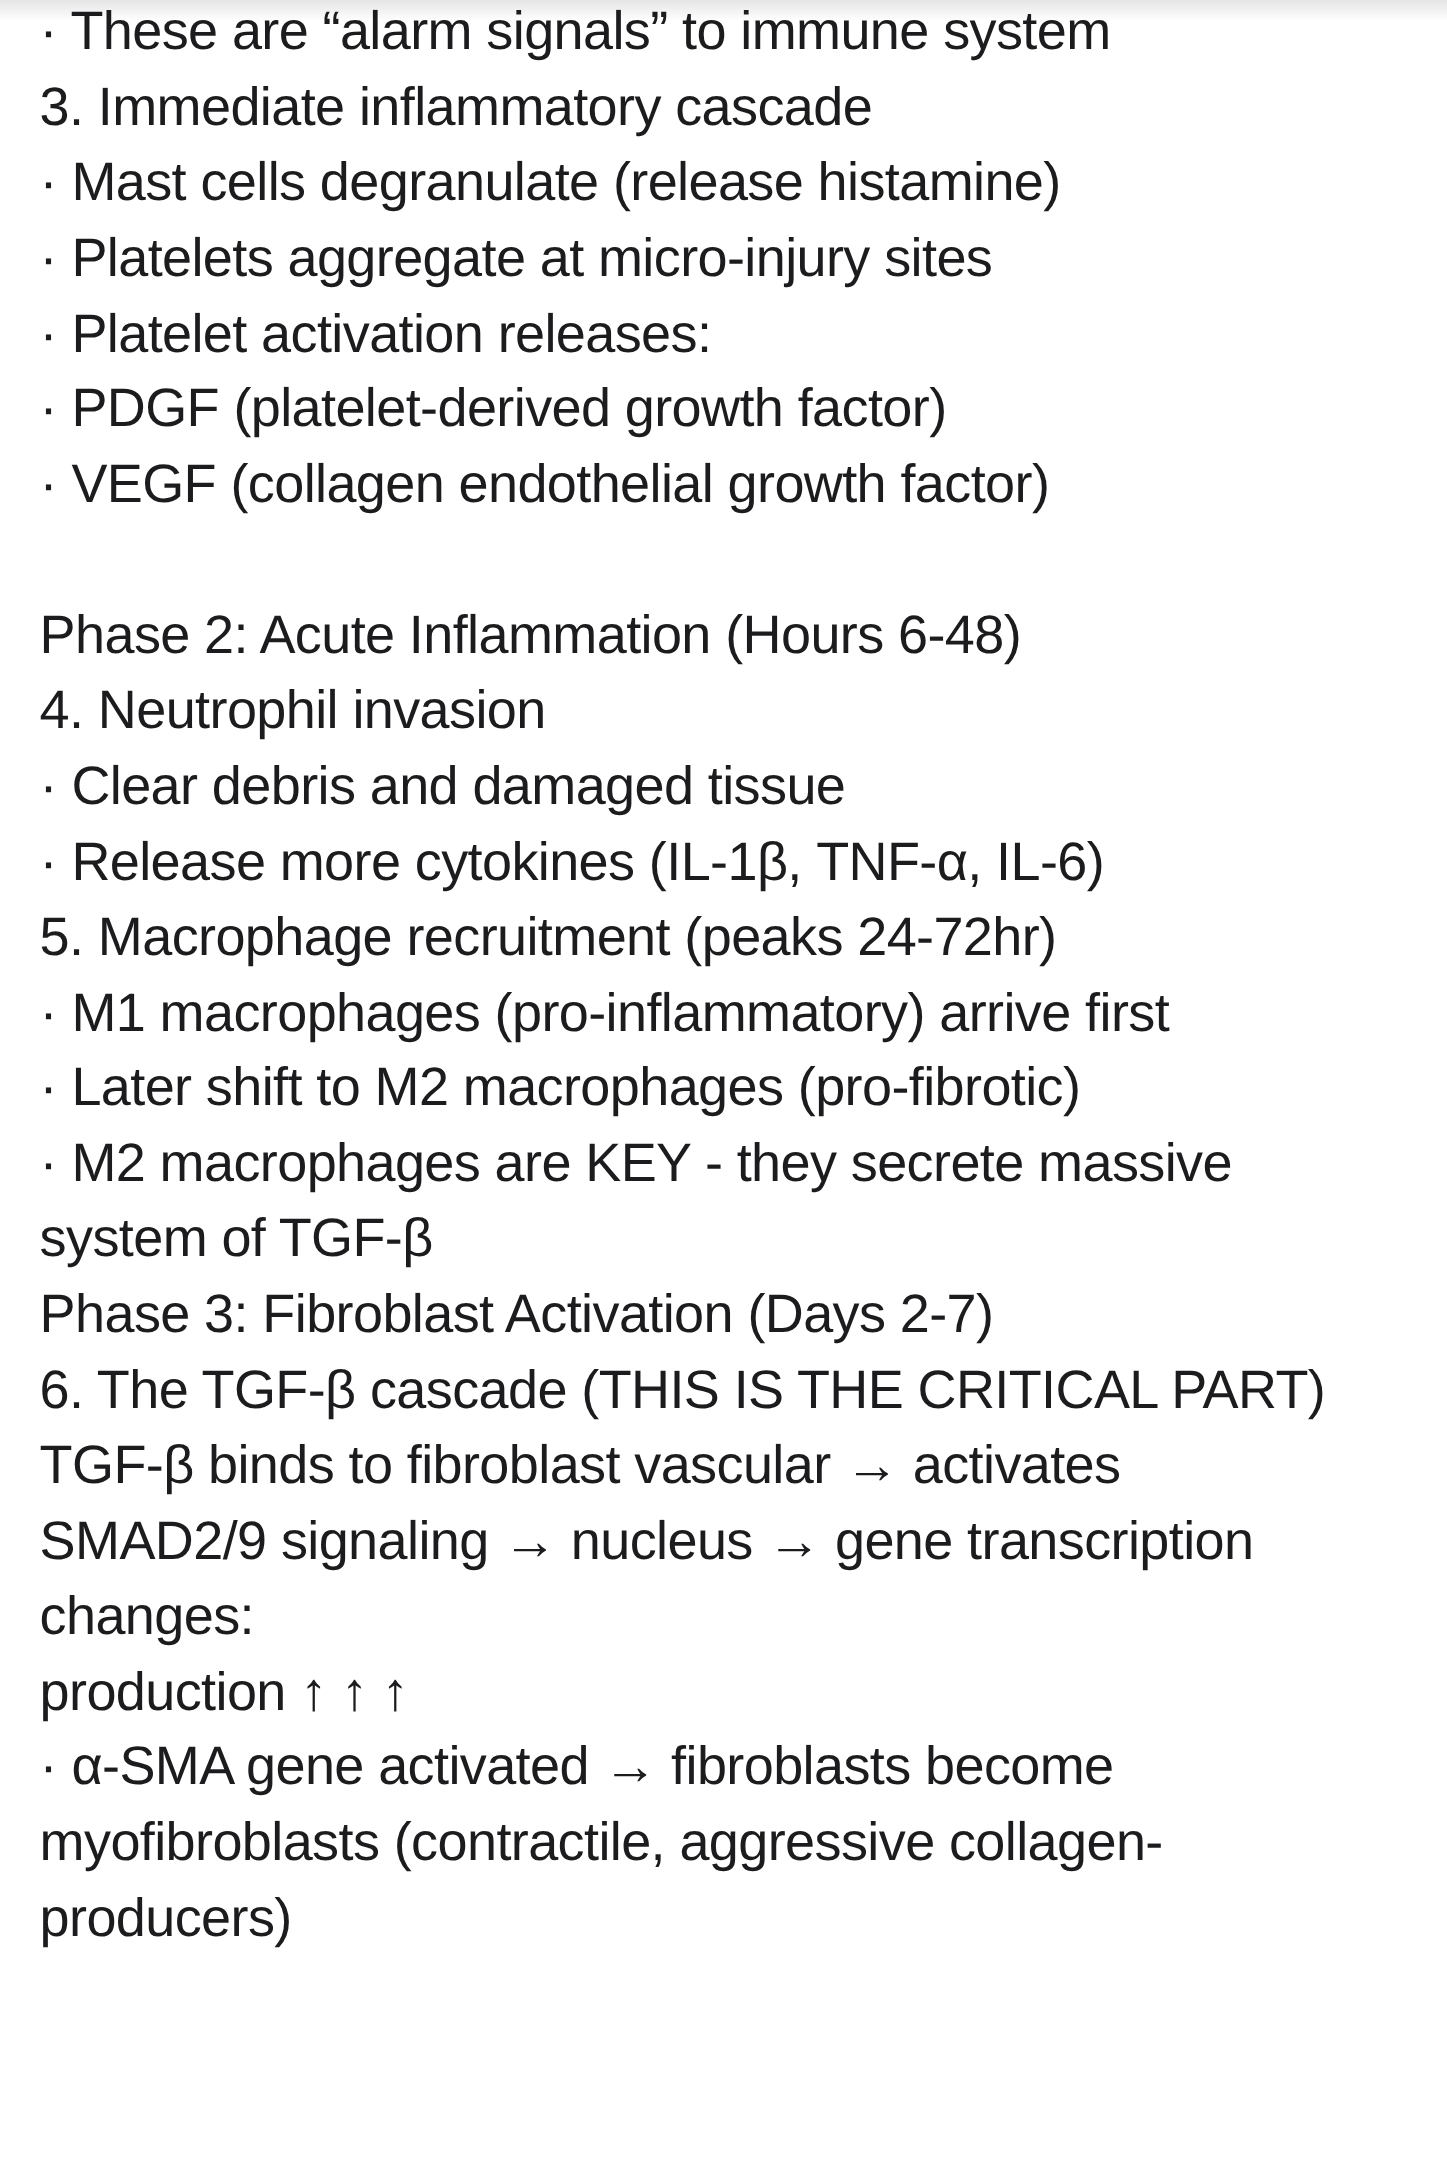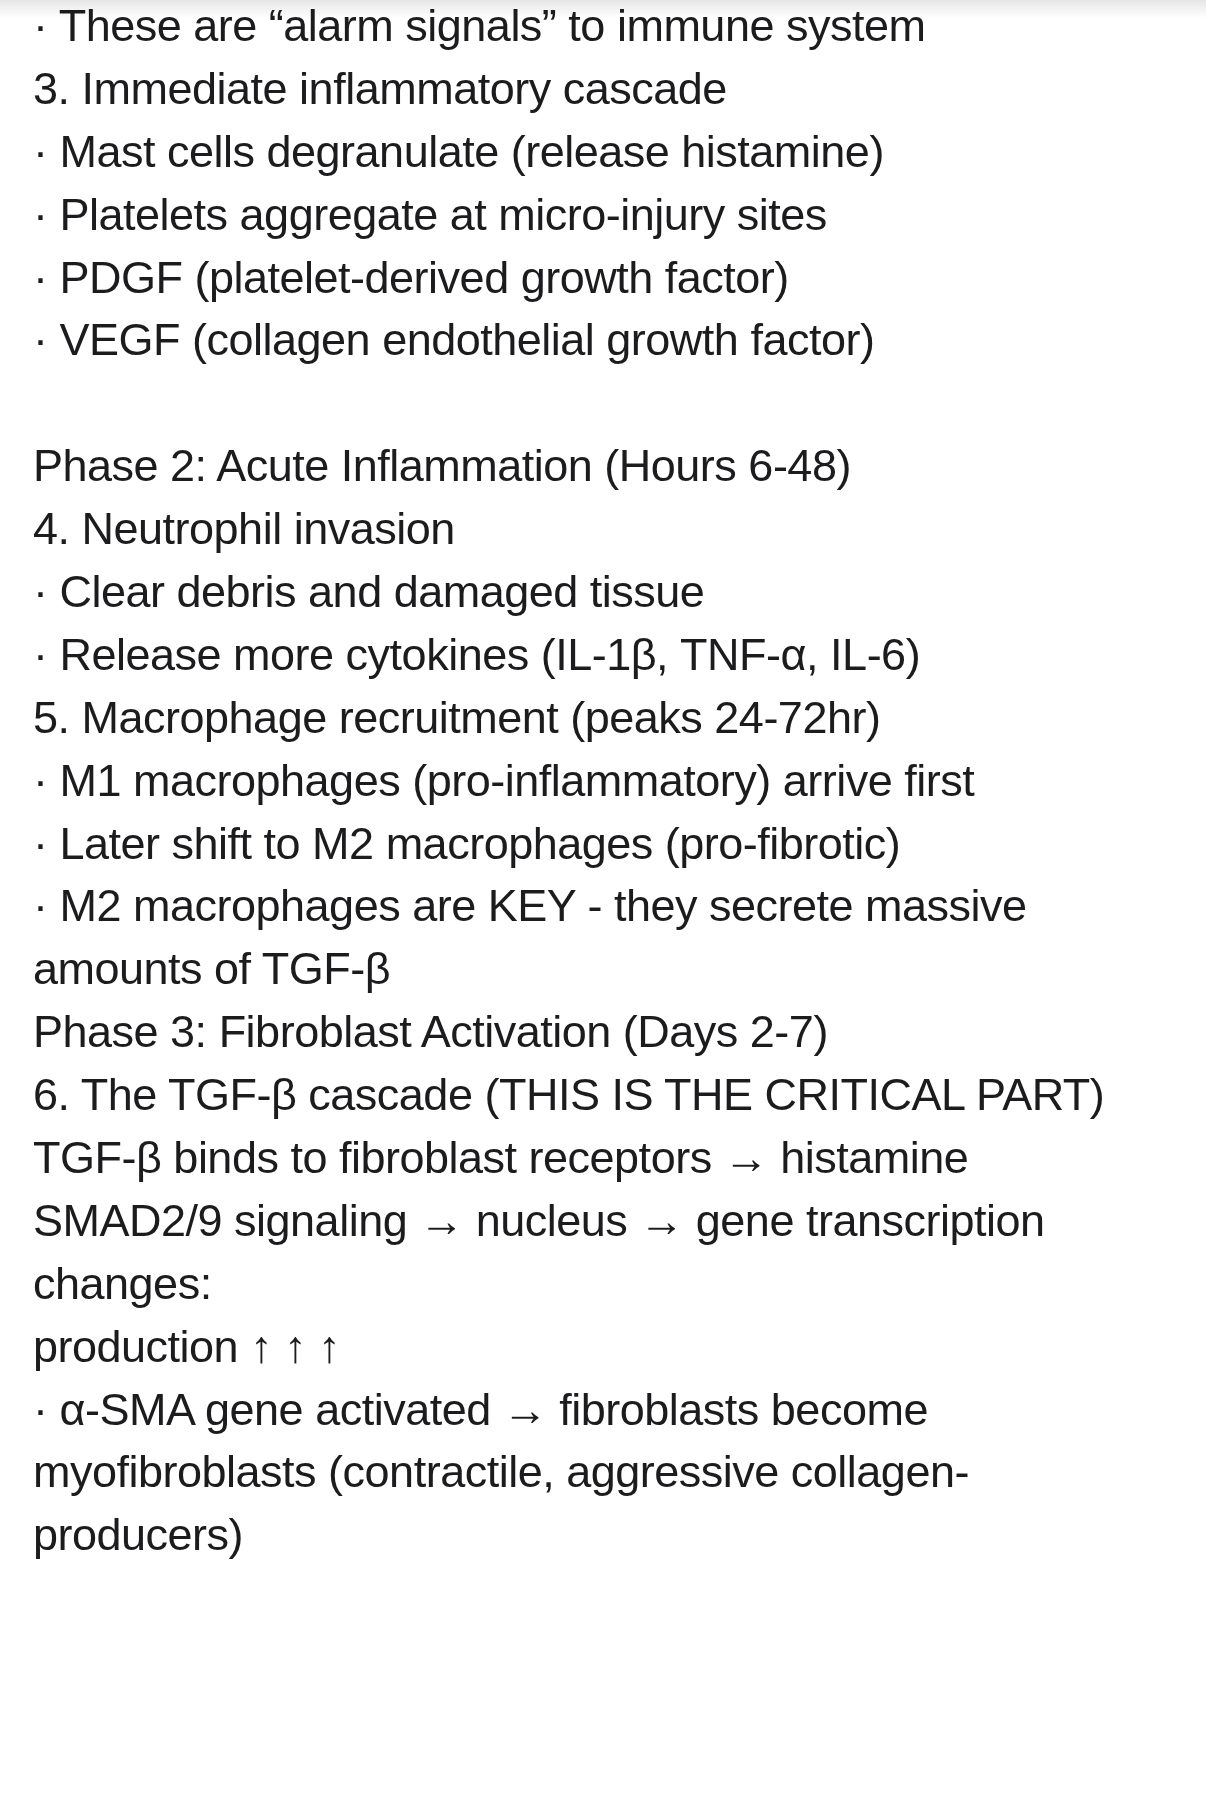--- a/index.html
+++ b/index.html
@@ -41,34 +41,35 @@
 </head>
 <body>
 
 <div class="top-fade"></div>
 
 <main class="note-body" id="note-body" style="color: rgb(28, 28, 30);">
     <div class="note-line">· These are “alarm signals” to immune system</div>
     <div class="note-line">3. Immediate inflammatory cascade</div>
     <div class="note-line">· Mast cells degranulate (release histamine)</div>
     <div class="note-line">· Platelets aggregate at micro-injury sites</div>
+    <div class="note-line">· Platelet activation releases:</div>
     <div class="note-line">· PDGF (platelet-derived growth factor)</div>
     <div class="note-line">· VEGF (collagen endothelial growth factor)</div>
     <div class="note-line"></div>
     <div class="note-line">Phase 2: Acute Inflammation (Hours 6-48)</div>
     <div class="note-line">4. Neutrophil invasion</div>
     <div class="note-line">· Clear debris and damaged tissue</div>
     <div class="note-line">· Release more cytokines (IL-1β, TNF-α, IL-6)</div>
     <div class="note-line">5. Macrophage recruitment (peaks 24-72hr)</div>
     <div class="note-line">· M1 macrophages (pro-inflammatory) arrive first</div>
     <div class="note-line">· Later shift to M2 macrophages (pro-fibrotic)</div>
     <div class="note-line">· M2 macrophages are KEY - they secrete massive</div>
-    <div class="note-line">amounts of TGF-β</div>
+    <div class="note-line">system of TGF-β</div>
     <div class="note-line">Phase 3: Fibroblast Activation (Days 2-7)</div>
     <div class="note-line">6. The TGF-β cascade (THIS IS THE CRITICAL PART)</div>
-    <div class="note-line">TGF-β binds to fibroblast receptors → histamine</div>
+    <div class="note-line">TGF-β binds to fibroblast vascular → activates</div>
     <div class="note-line">SMAD2/9 signaling → nucleus → gene transcription</div>
     <div class="note-line">changes:</div>
     <div class="note-line">production ↑ ↑ ↑</div>
     <div class="note-line">· α-SMA gene activated → fibroblasts become</div>
     <div class="note-line">myofibroblasts (contractile, aggressive collagen-</div>
     <div class="note-line">producers)</div>
   </main>
 
 </body></html>

